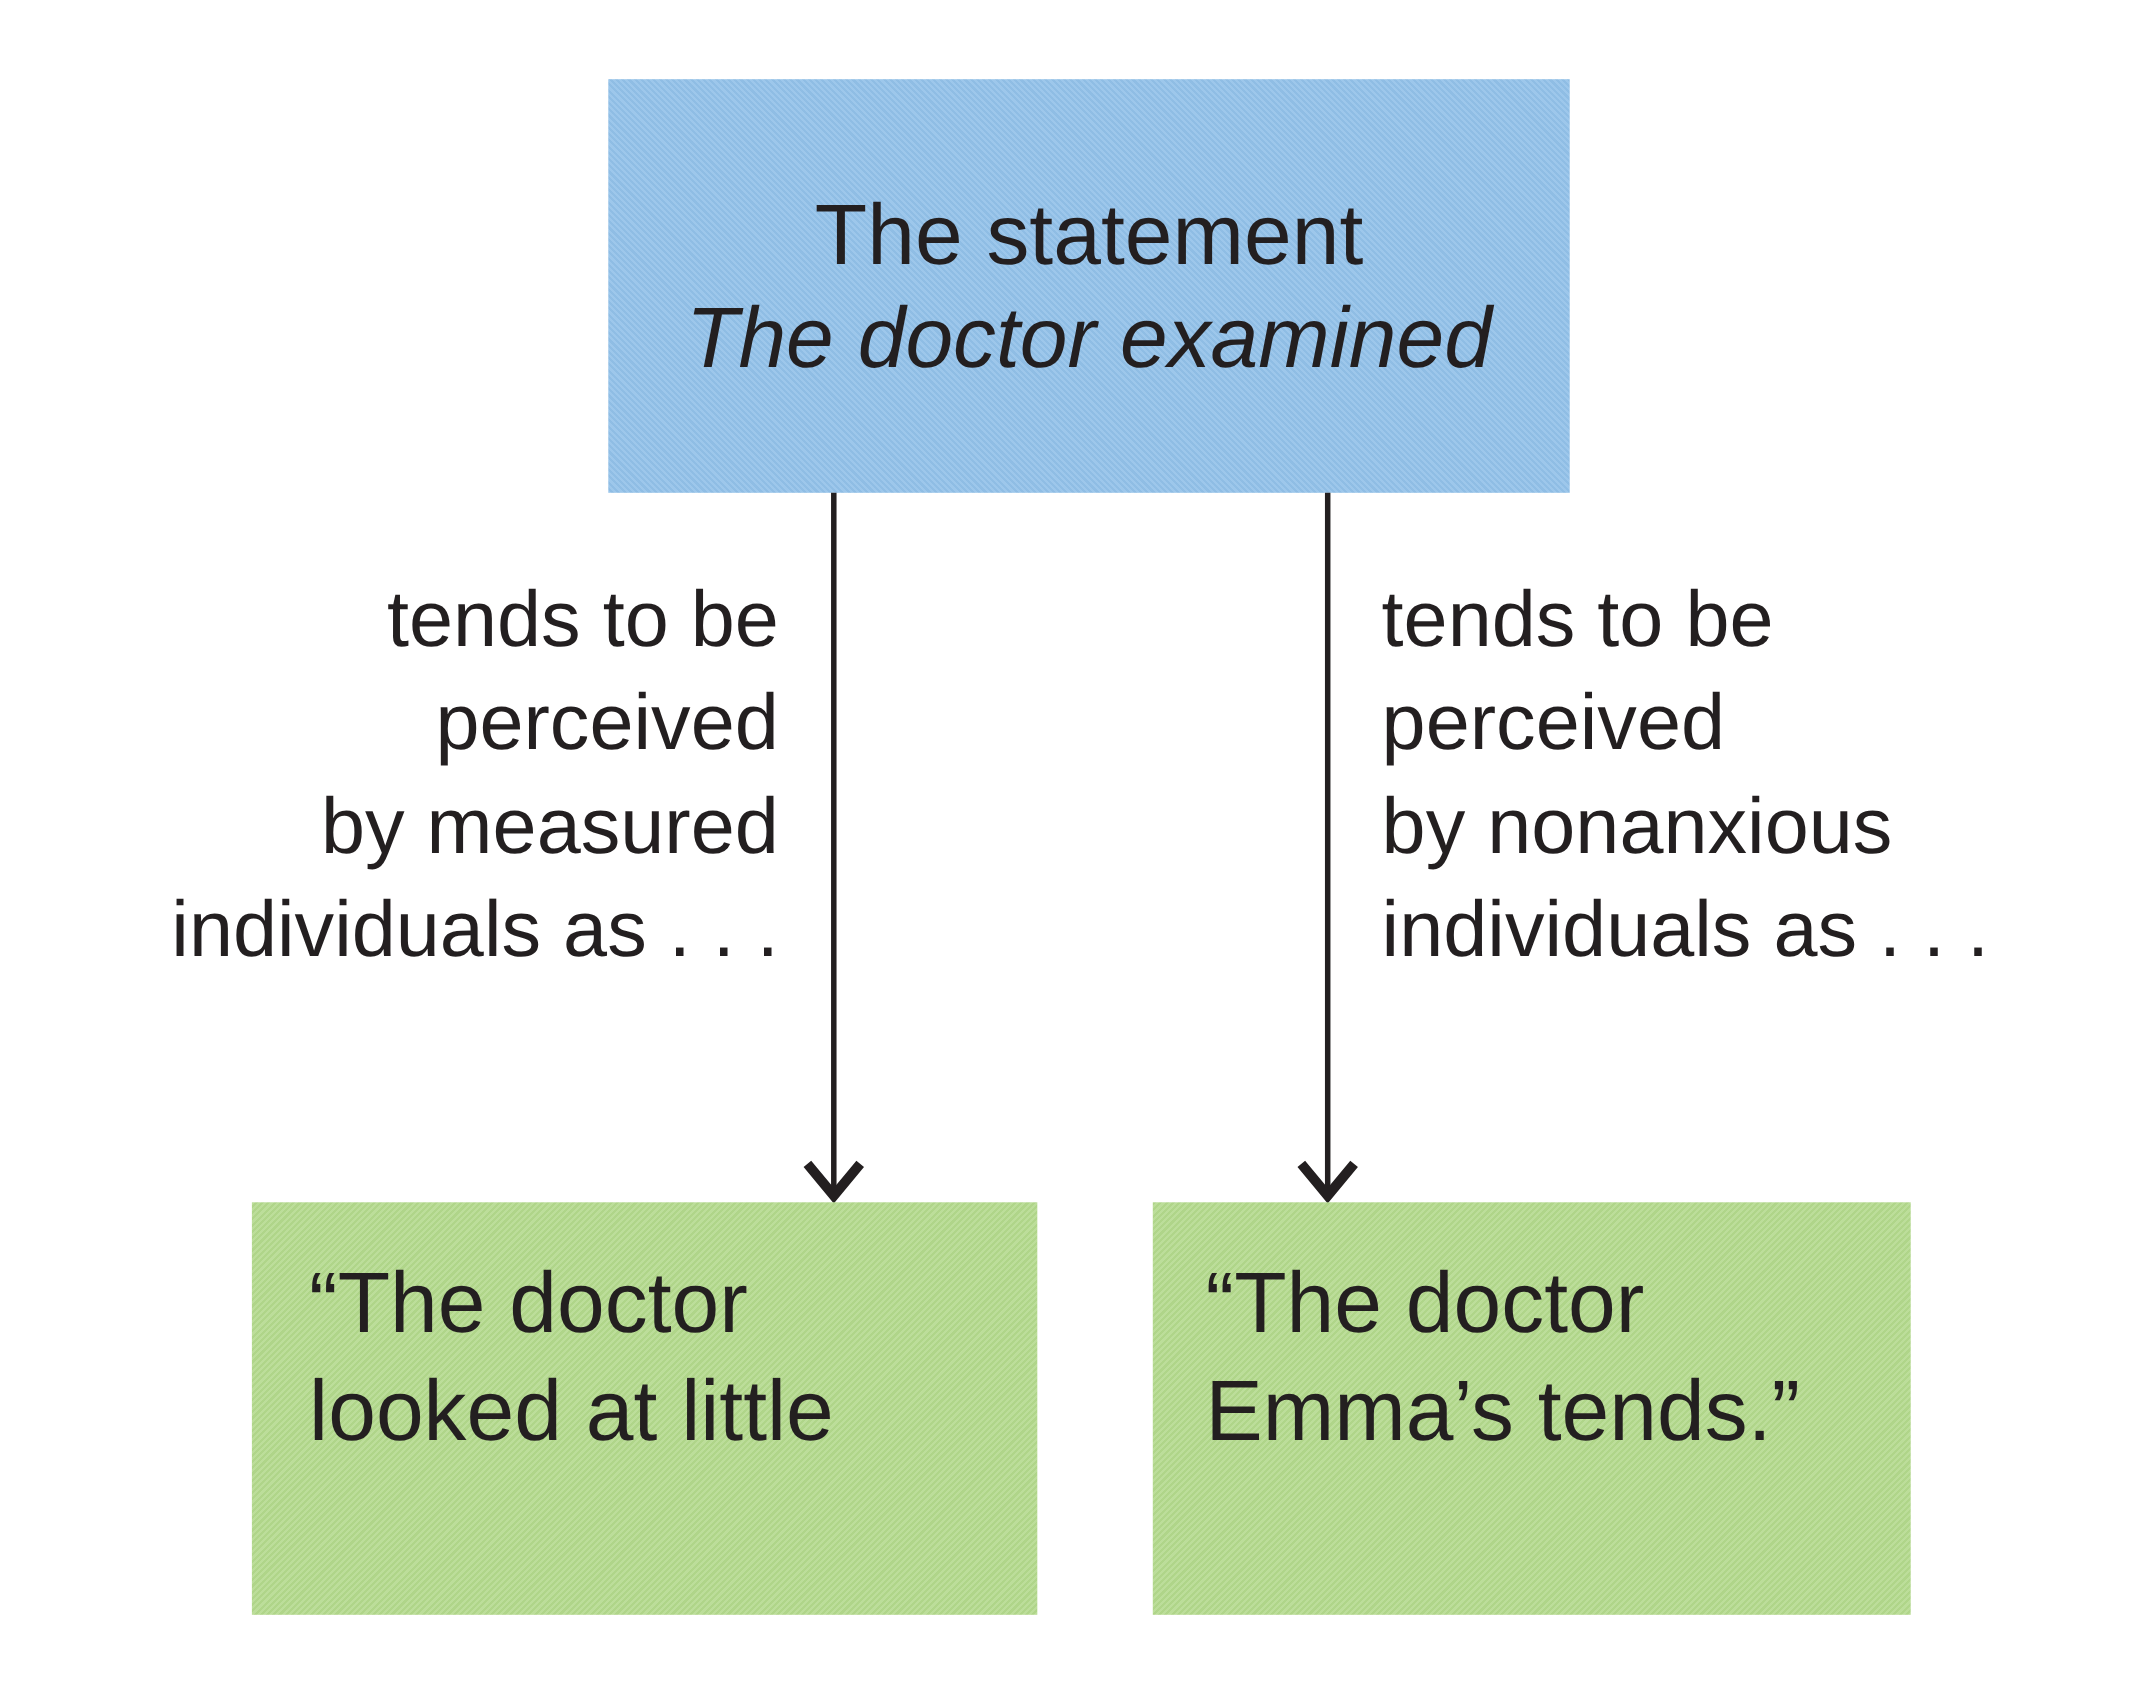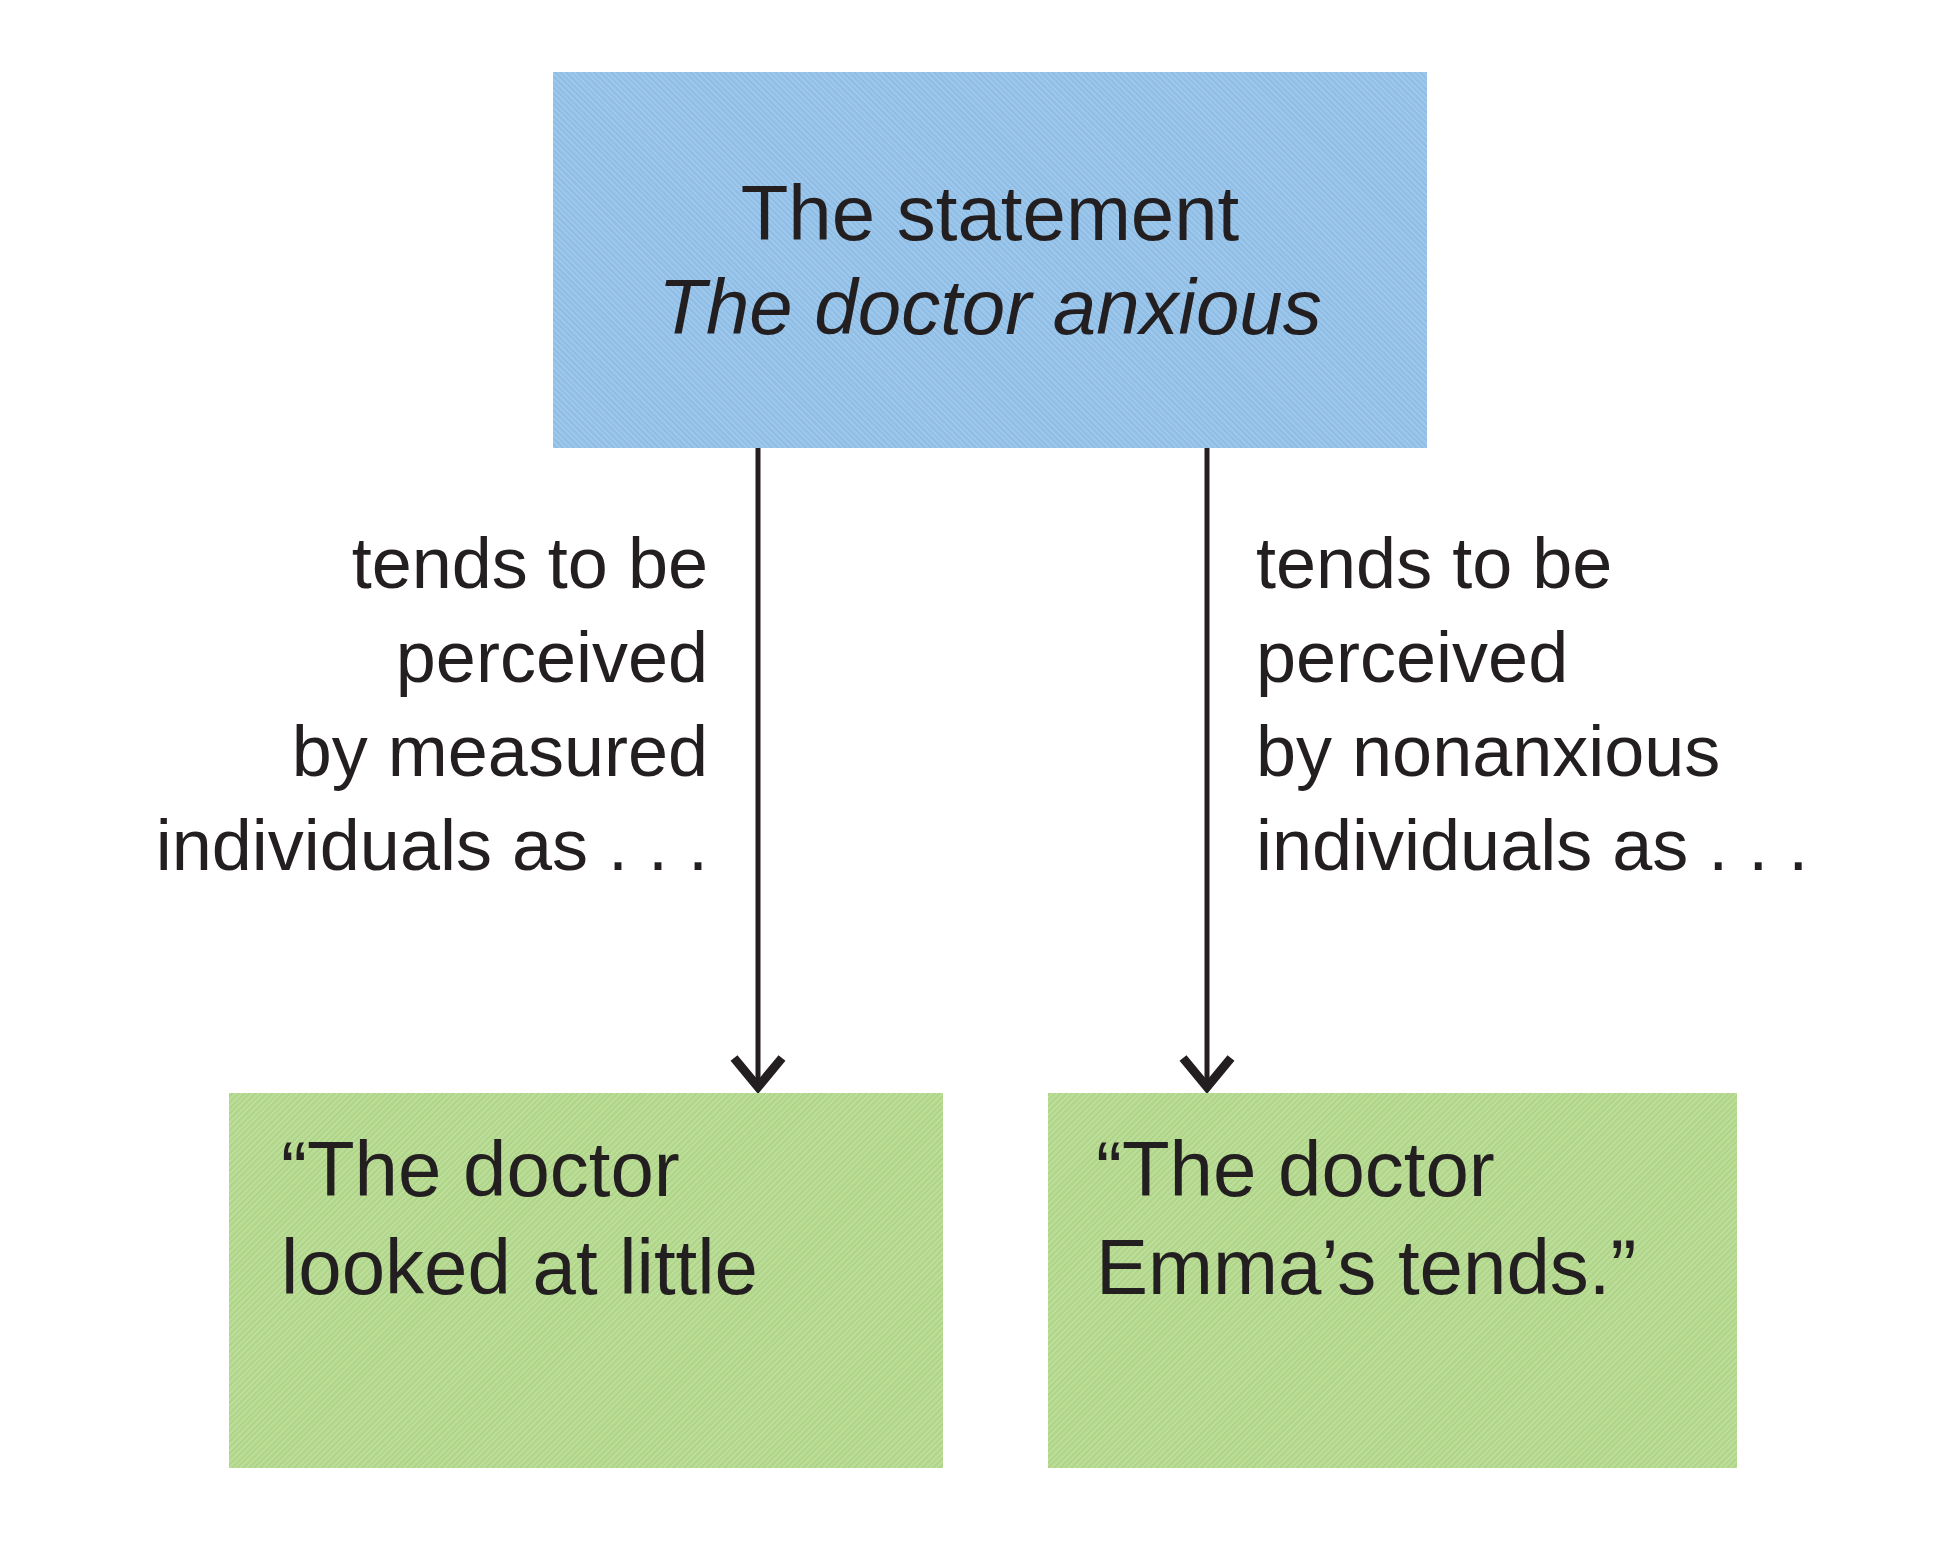--- a/index.html
+++ b/index.html
@@ -54,21 +54,21 @@
     width: 665px;
     text-align: left;
   }
   .result-box {
     top: 1093px;
     height: 375px;
     background-color: #b3d98c;
     background-image: repeating-linear-gradient(-45deg, rgba(255,255,255,0.12) 0 2px, rgba(0,0,0,0.02) 2px 4px);
     font-size: 78px;
     line-height: 98px;
-    padding-top: 27px;
+    padding-top: 42px;
   }
   .result-box.left {
     left: 229px;
     width: 714px;
     padding-left: 52px;
   }
   .result-box.right {
     left: 1048px;
     width: 689px;
     padding-left: 48px;
@@ -82,21 +82,21 @@
     pointer-events: none;
   }
 </style>
 </head>
 <body>
 
 <div class="canvas">
 
   <div class="node statement-box">
     <div class="line">The statement</div>
-    <div class="line italic">The doctor anxious</div>
+    <div class="line italic">The doctor examined</div>
   </div>
 
   <svg class="arrow-layer" viewBox="0 0 1945 1541" xmlns="http://www.w3.org/2000/svg">
     <g stroke="#231f20" fill="none">
       <line x1="758" y1="448" x2="758" y2="1086" stroke-width="5"></line>
       <polyline points="734,1058 758,1087 782,1058" stroke-width="9"></polyline>
     </g>
     <g stroke="#231f20" fill="none">
       <line x1="1207" y1="448" x2="1207" y2="1086" stroke-width="5"></line>
       <polyline points="1183,1058 1207,1087 1231,1058" stroke-width="9"></polyline>

